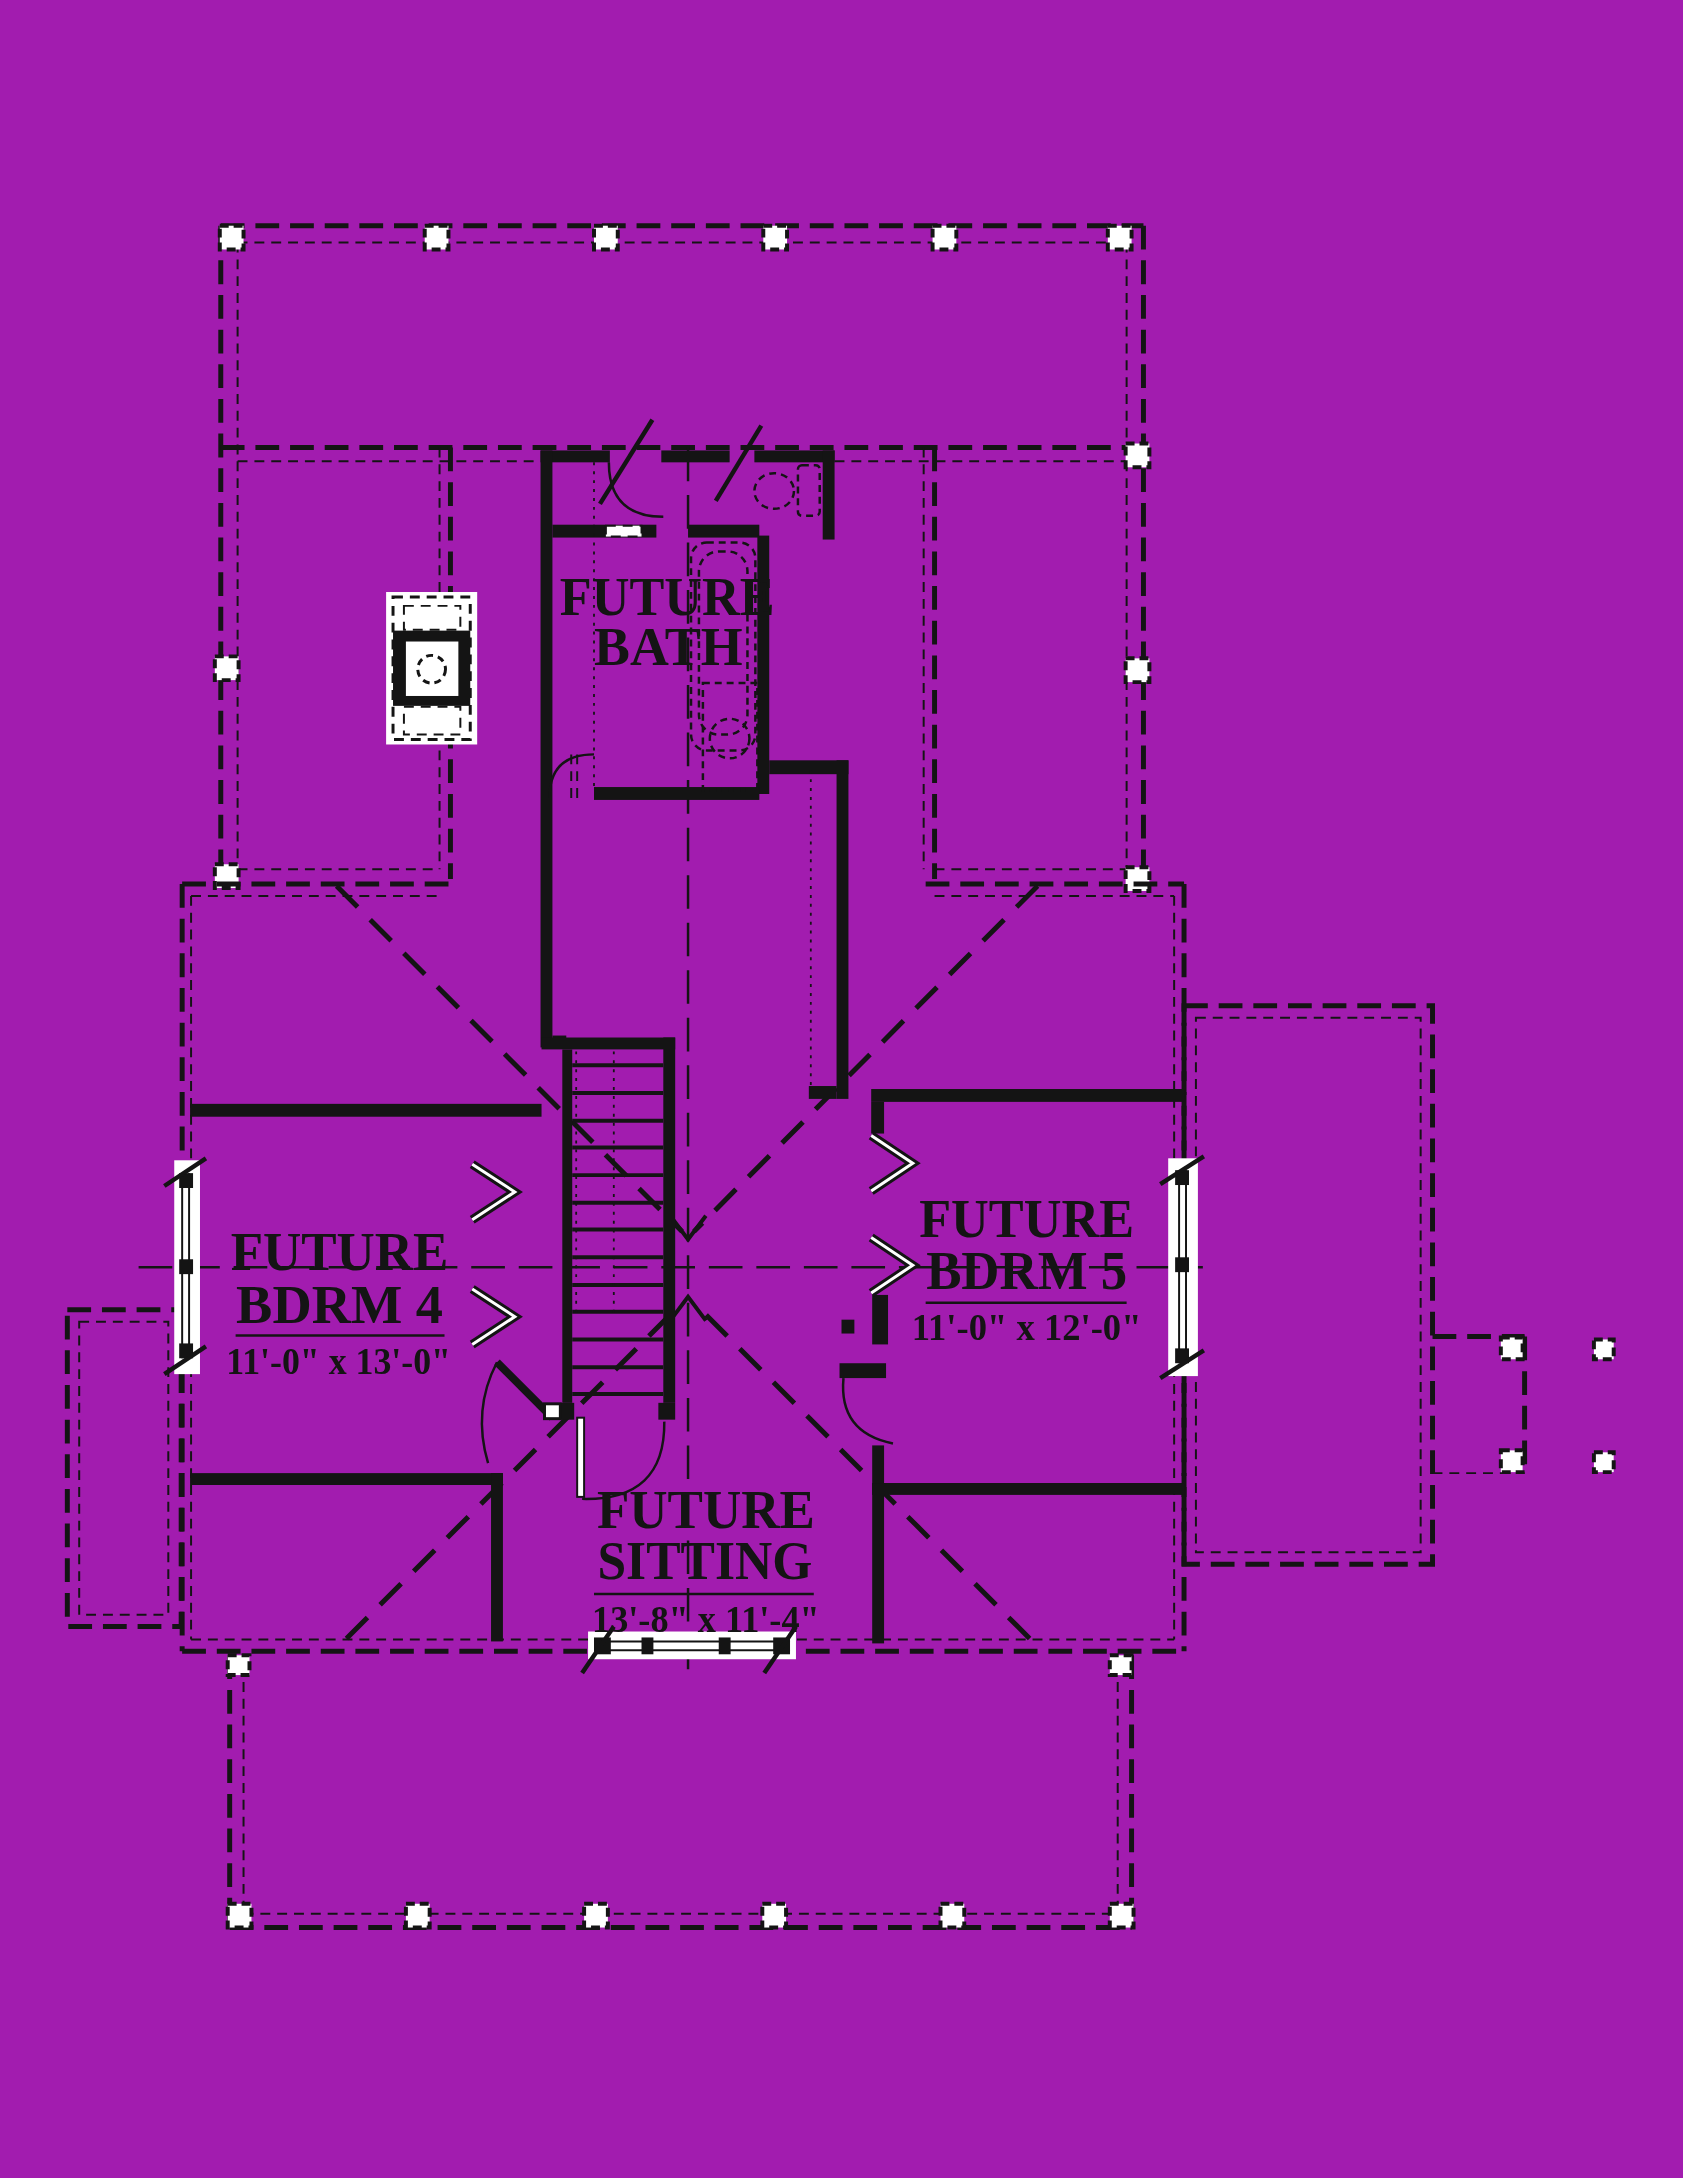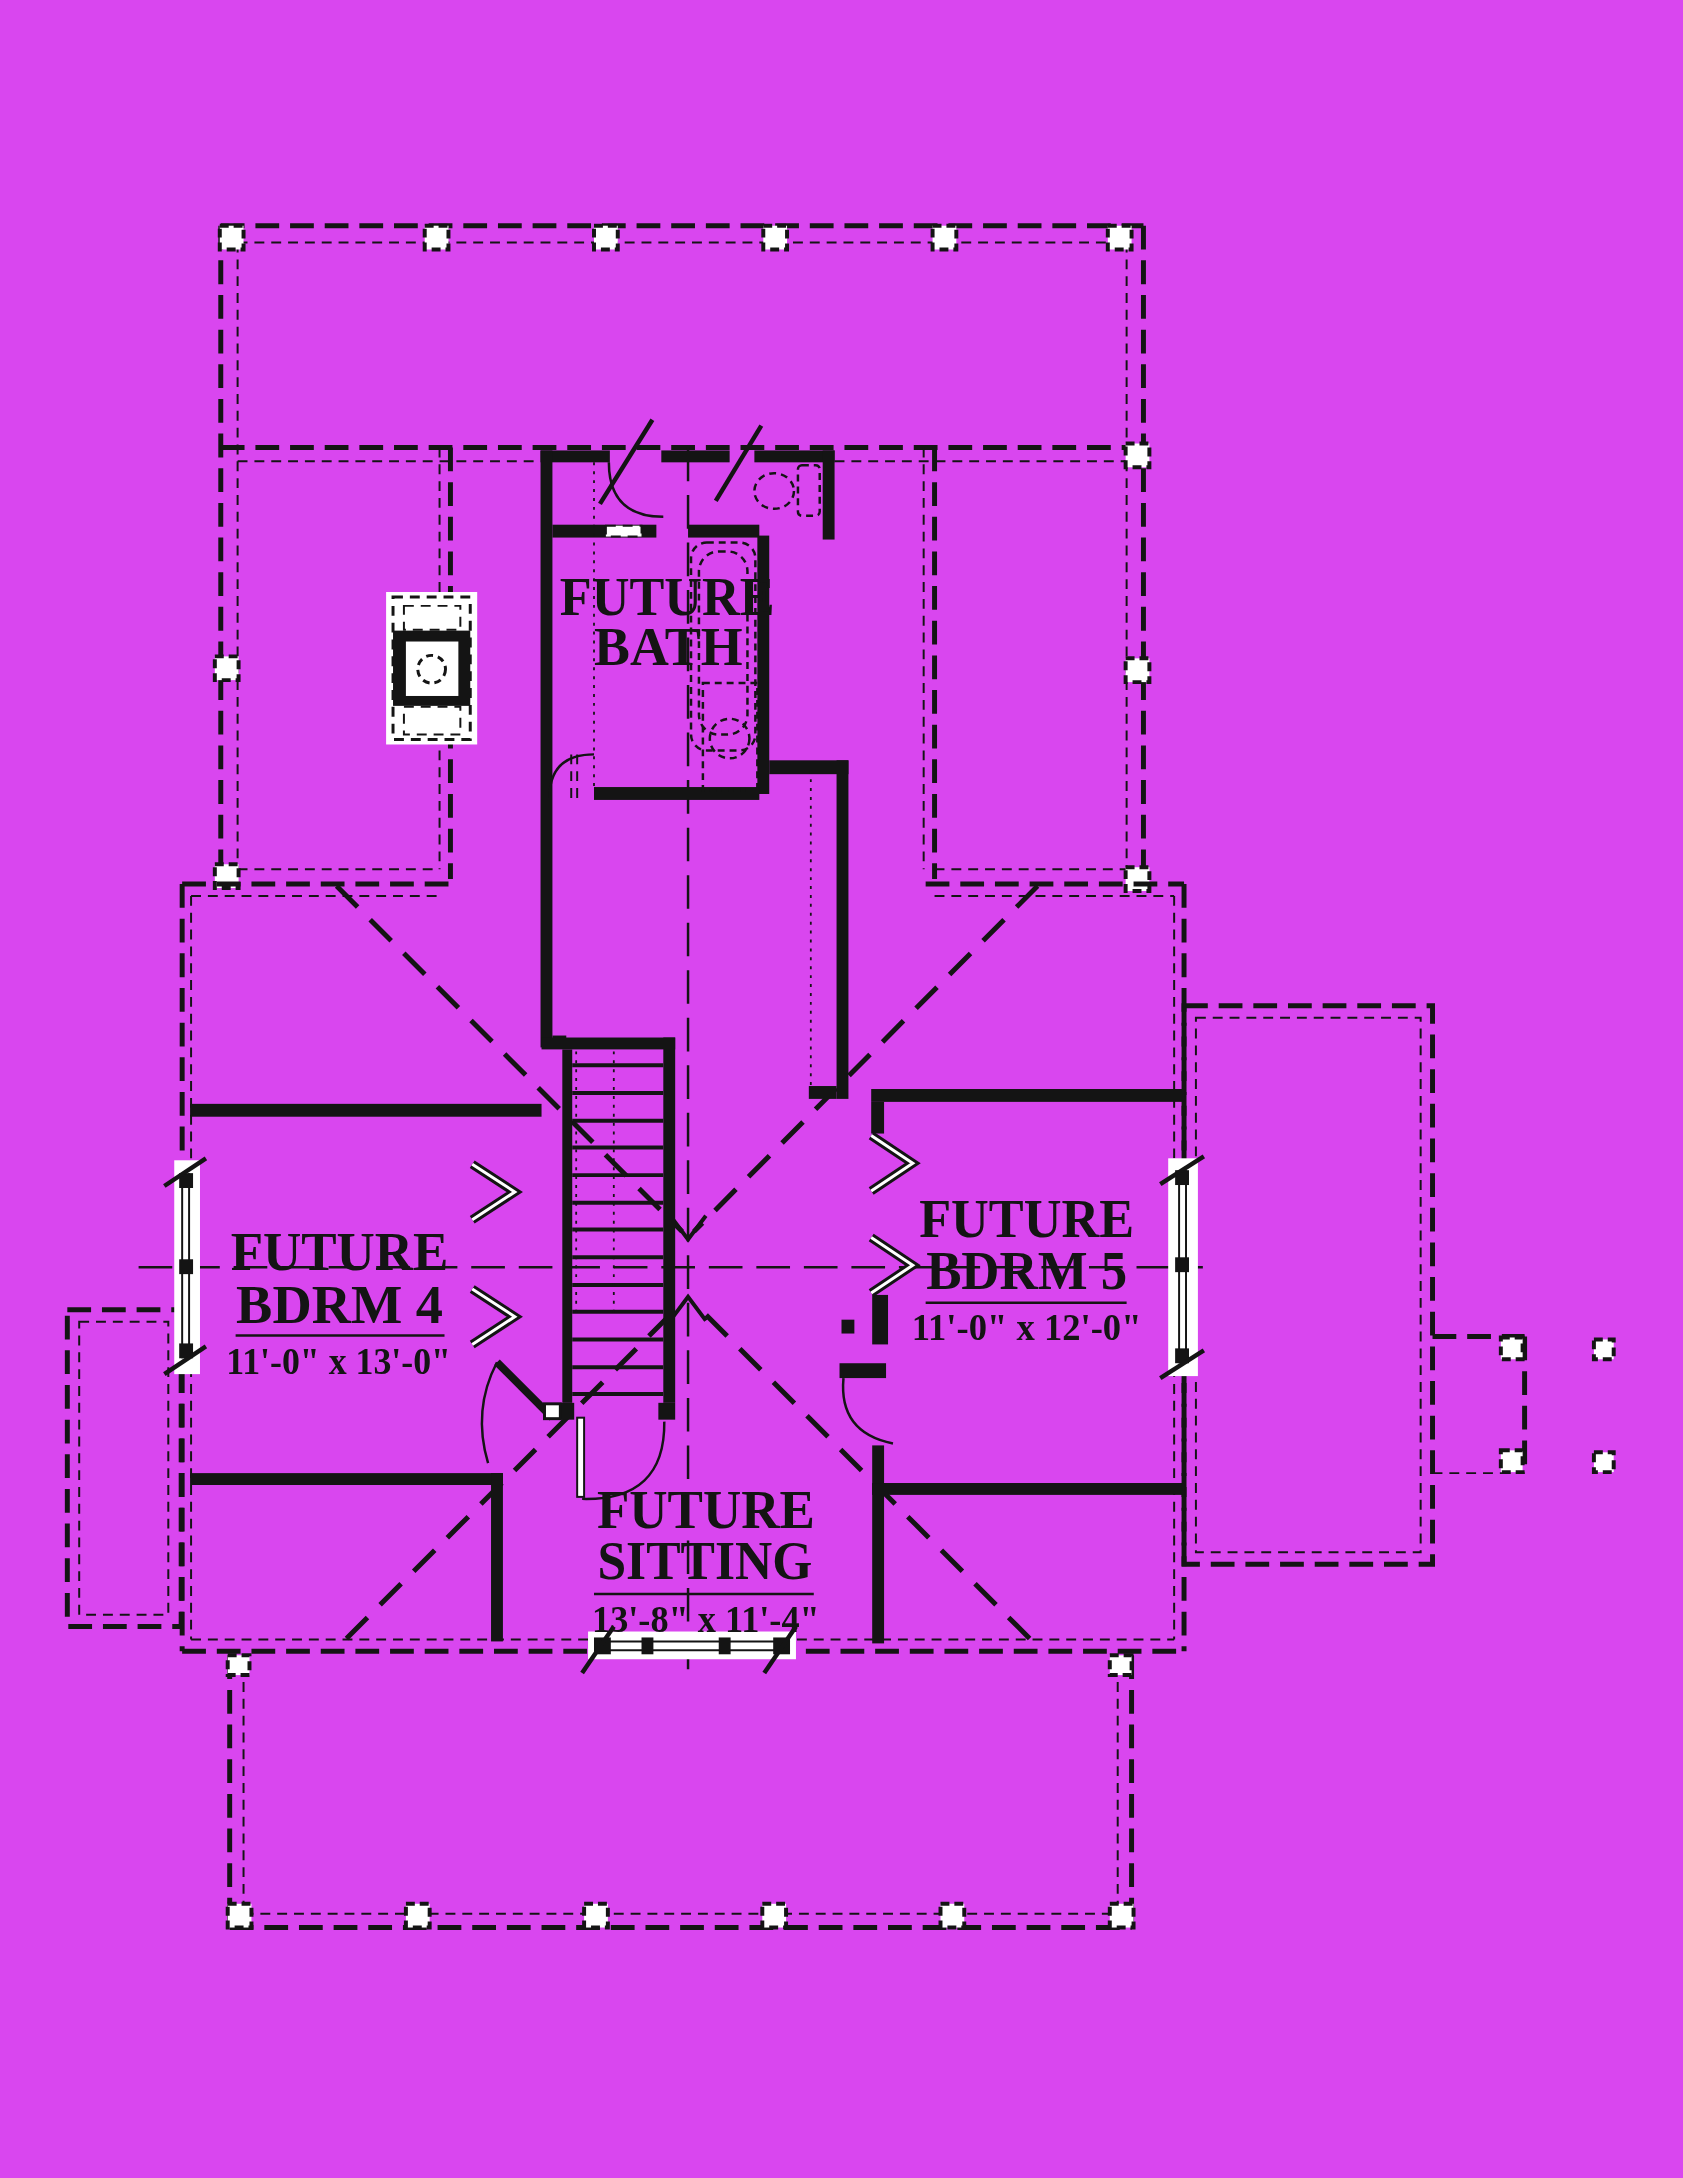--- a/index.html
+++ b/index.html
@@ -1,16 +1,16 @@
 <!DOCTYPE html>
 <html><head>
 <meta charset="utf-8">
 <style>
   html,body{margin:0;padding:0;background:#fff;}
-  .page{width:1683px;height:2178px;background:#d946ef;position:relative;overflow:hidden;}
+  .page{width:1683px;height:2178px;background:#a21caf;position:relative;overflow:hidden;}
   svg{display:block;}
   
   .dh{stroke:#141414;stroke-width:5;stroke-dasharray:24 11;fill:none;}
   .dt{stroke:#141414;stroke-width:2;stroke-dasharray:10 7;fill:none;}
   .dc{stroke:#141414;stroke-width:2.5;stroke-dasharray:34 14;fill:none;}
   .dg{stroke:#141414;stroke-width:5;stroke-dasharray:30 18;fill:none;}
   .dd{stroke:#141414;stroke-width:1.8;stroke-dasharray:3 6;fill:none;}
   .fx{stroke:#141414;stroke-width:2.5;stroke-dasharray:7 5;fill:none;}
   .sl{stroke:#141414;stroke-width:4.5;fill:none;}
   .th{stroke:#141414;stroke-width:2.5;fill:none;}

